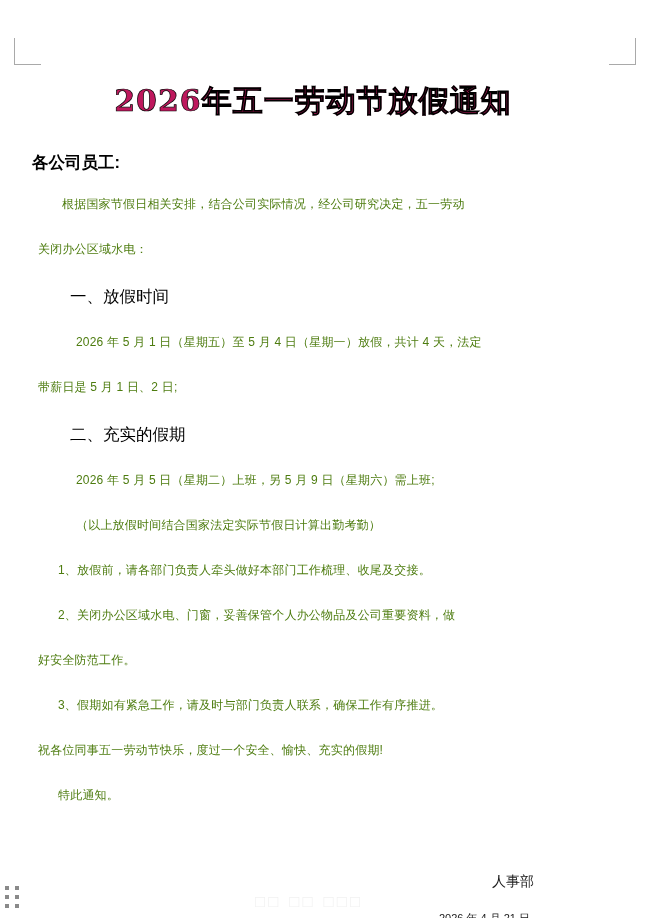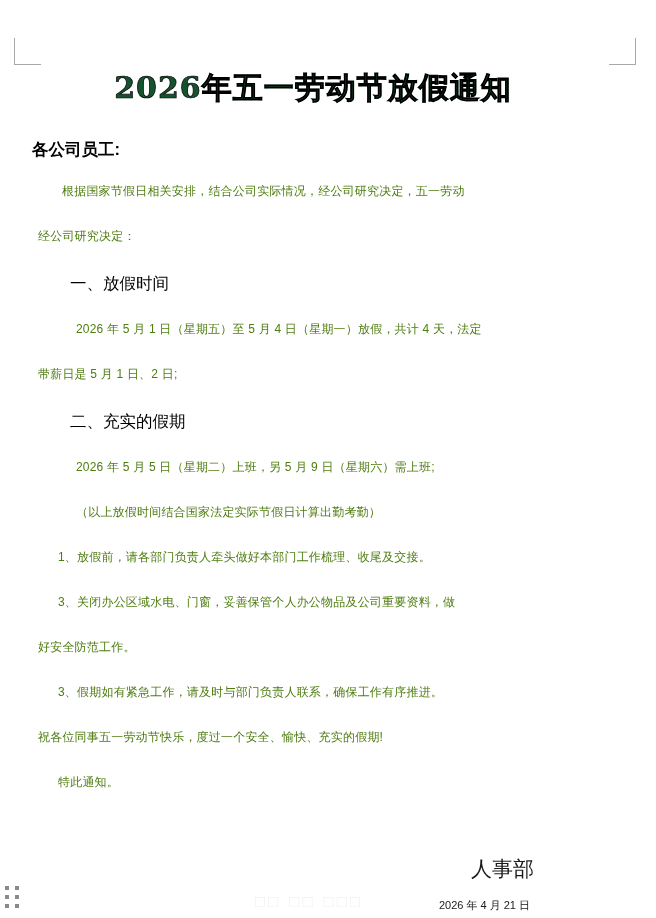--- a/index.html
+++ b/index.html
@@ -60,29 +60,29 @@
   .page {
     position: absolute;
     left: 0; top: 0;
     width: 656px;
     height: 918px;
     box-sizing: border-box;
     padding: 0 60px 0 30px;
   }
 
   .doc-title {
-    margin: 3px;
+    margin: 16px;
     padding-top: 66px;
     text-align: center;
     font-family: "DejaVu Serif", "Liberation Serif", serif;
     font-weight: 700;
     font-size: 30px;
     letter-spacing: 1px;
     line-height: 1.25;
-    color: #14532d;
+    color: #be185d;
     -webkit-text-stroke: 0.7px #000;
   }
 
   .salutation {
     margin: 30px 0 12px 2px;
     font-size: 16.5px;
     font-weight: 700;
     line-height: 1.5;
     color: #000;
   }
@@ -107,53 +107,54 @@
     line-height: 40px;
     color: #000;
   }
 
   .sign-block {
     margin-top: 50px;
     text-align: right;
     padding-right: 62px;
   }
   .sign-dept {
-    font-size: 21px;
+    font-size: 14px;
     line-height: 36px;
     color: #1a1a1a;
+    font-family: Liberation Mono, monospace;
   }
   .sign-date {
     font-size: 11px;
     line-height: 36px;
     color: #1a1a1a;
     padding-right: 4px;
   }
 </style>
 </head>
 <body>
 
 <div class="page">
 
   <h1 class="doc-title">2026年五一劳动节放假通知</h1>
 
   <div class="salutation">各公司员工:</div>
 
   <p class="para first-line">根据国家节假日相关安排，结合公司实际情况，经公司研究决定，五一劳动</p>
-  <p class="para flush">经公司研究决定：</p>
+  <p class="para flush">关闭办公区域水电：</p>
 
   <div class="section-head">一、放假时间</div>
   <p class="para indent-1">2026 年 5 月 1 日（星期五）至 5 月 4 日（星期一）放假，共计 4 天，法定</p>
   <p class="para flush">带薪日是 5 月 1 日、2 日;</p>
 
   <div class="section-head">二、充实的假期</div>
   <p class="para indent-1">2026 年 5 月 5 日（星期二）上班，另 5 月 9 日（星期六）需上班;</p>
   <p class="para indent-1">（以上放假时间结合国家法定实际节假日计算出勤考勤）</p>
 
   <p class="para indent-half">1、放假前，请各部门负责人牵头做好本部门工作梳理、收尾及交接。</p>
-  <p class="para indent-half">3、关闭办公区域水电、门窗，妥善保管个人办公物品及公司重要资料，做</p>
+  <p class="para indent-half">2、关闭办公区域水电、门窗，妥善保管个人办公物品及公司重要资料，做</p>
   <p class="para flush">好安全防范工作。</p>
   <p class="para indent-half">3、假期如有紧急工作，请及时与部门负责人联系，确保工作有序推进。</p>
 
   <p class="para flush">祝各位同事五一劳动节快乐，度过一个安全、愉快、充实的假期!</p>
   <p class="para indent-half">特此通知。</p>
 
   <div class="sign-block">
     <div class="sign-dept">人事部</div>
     <div class="sign-date">2026 年 4 月 21 日</div>
   </div>

